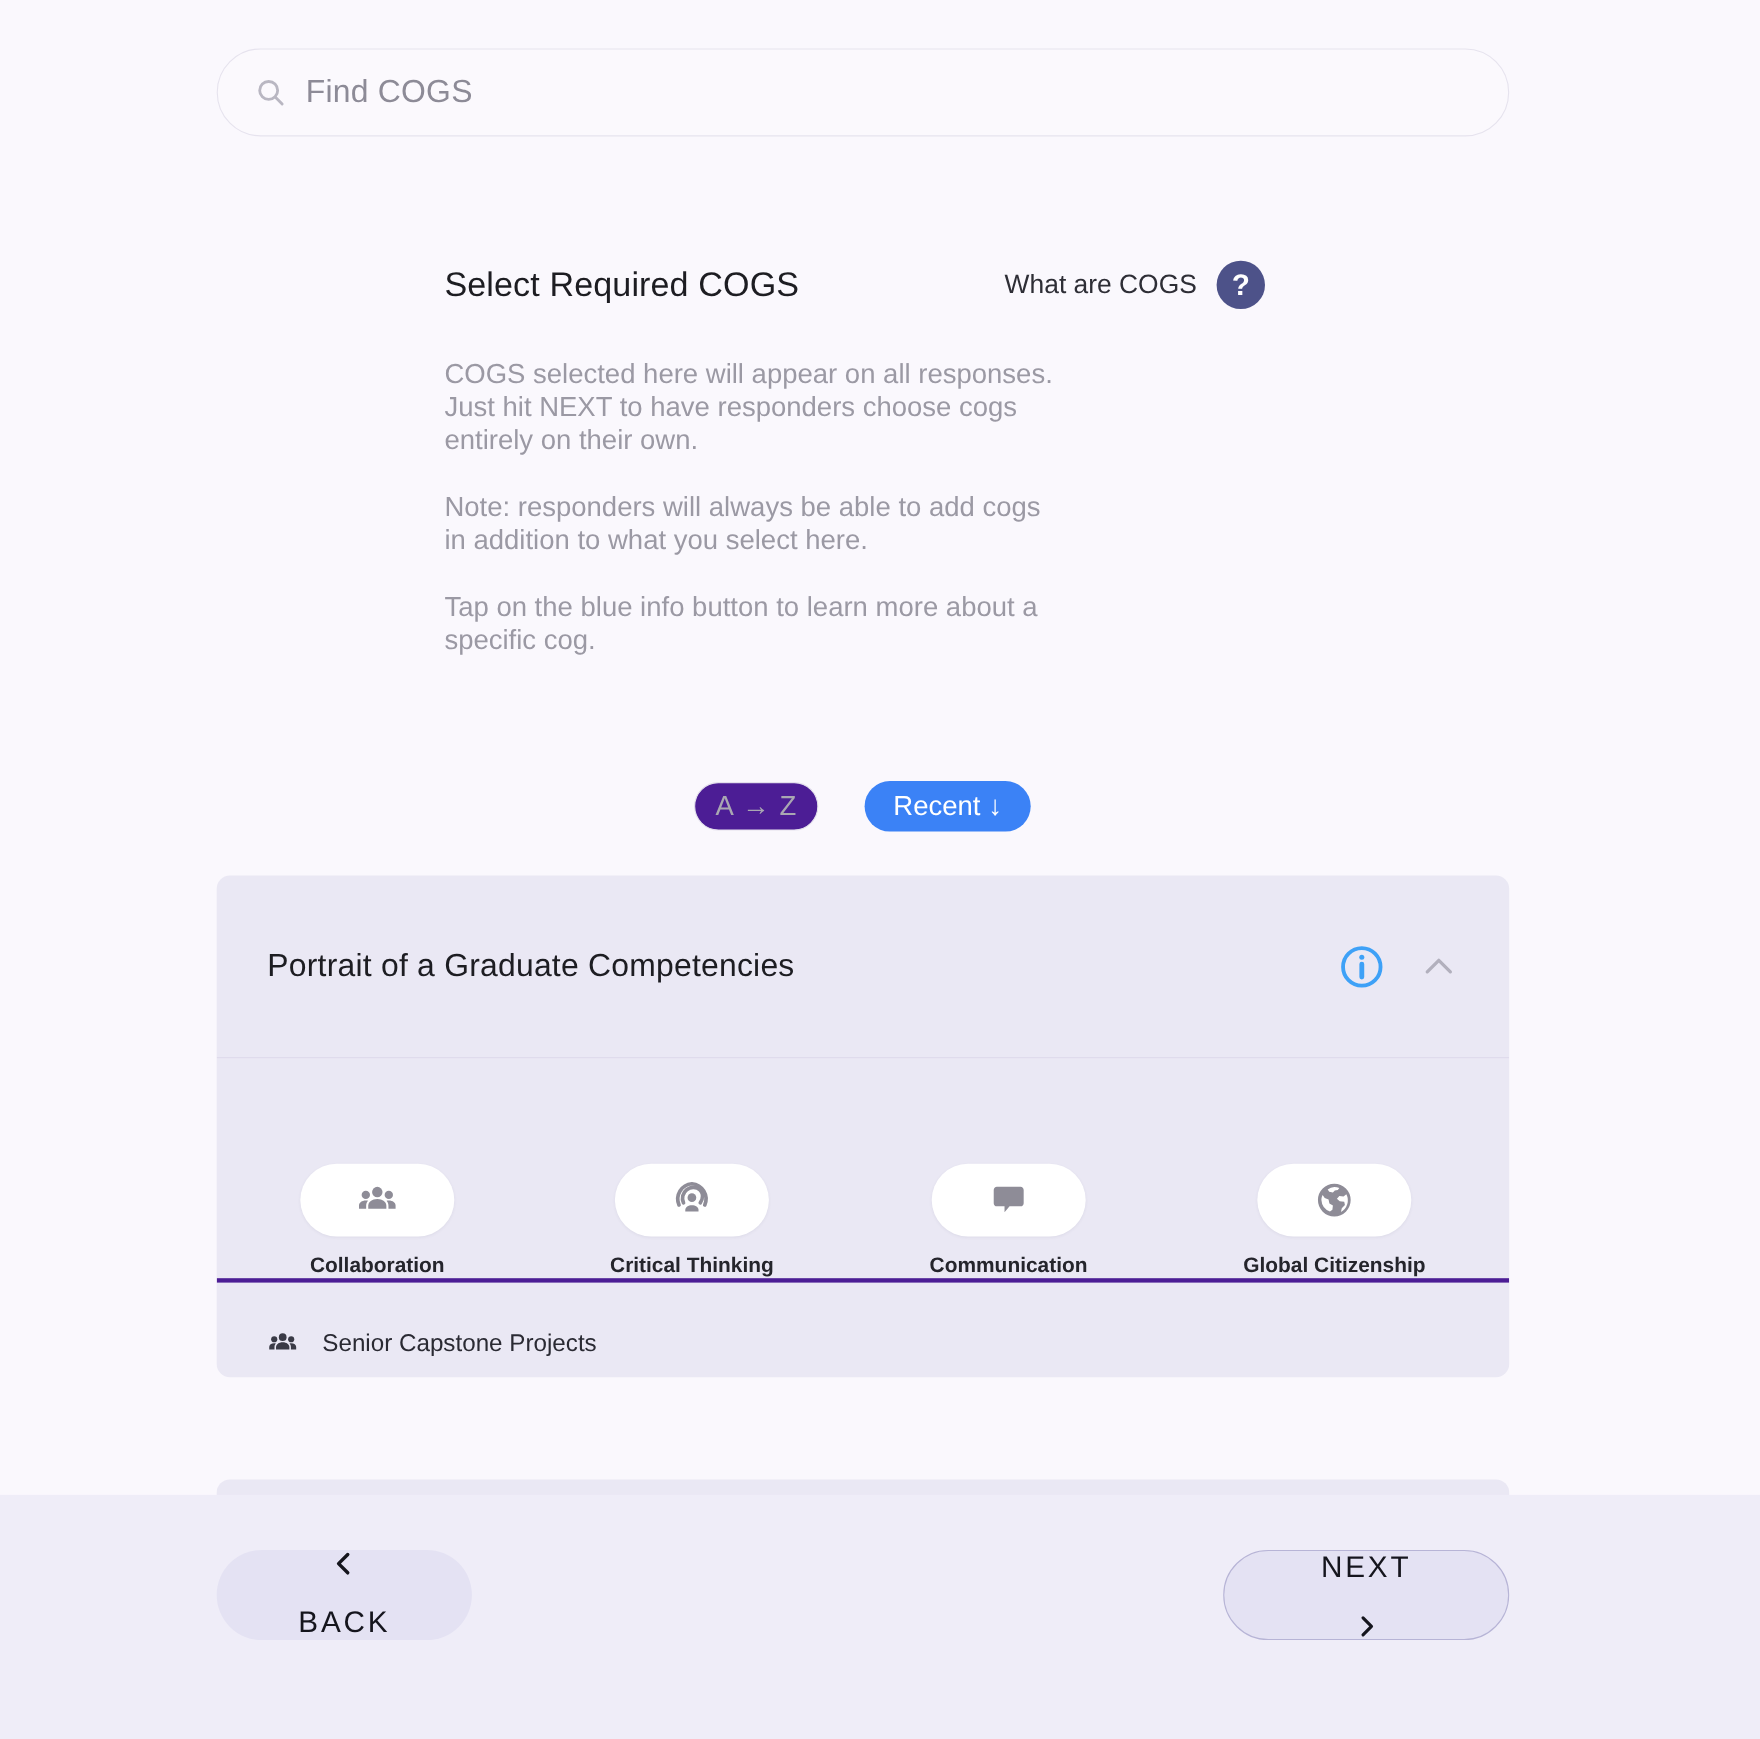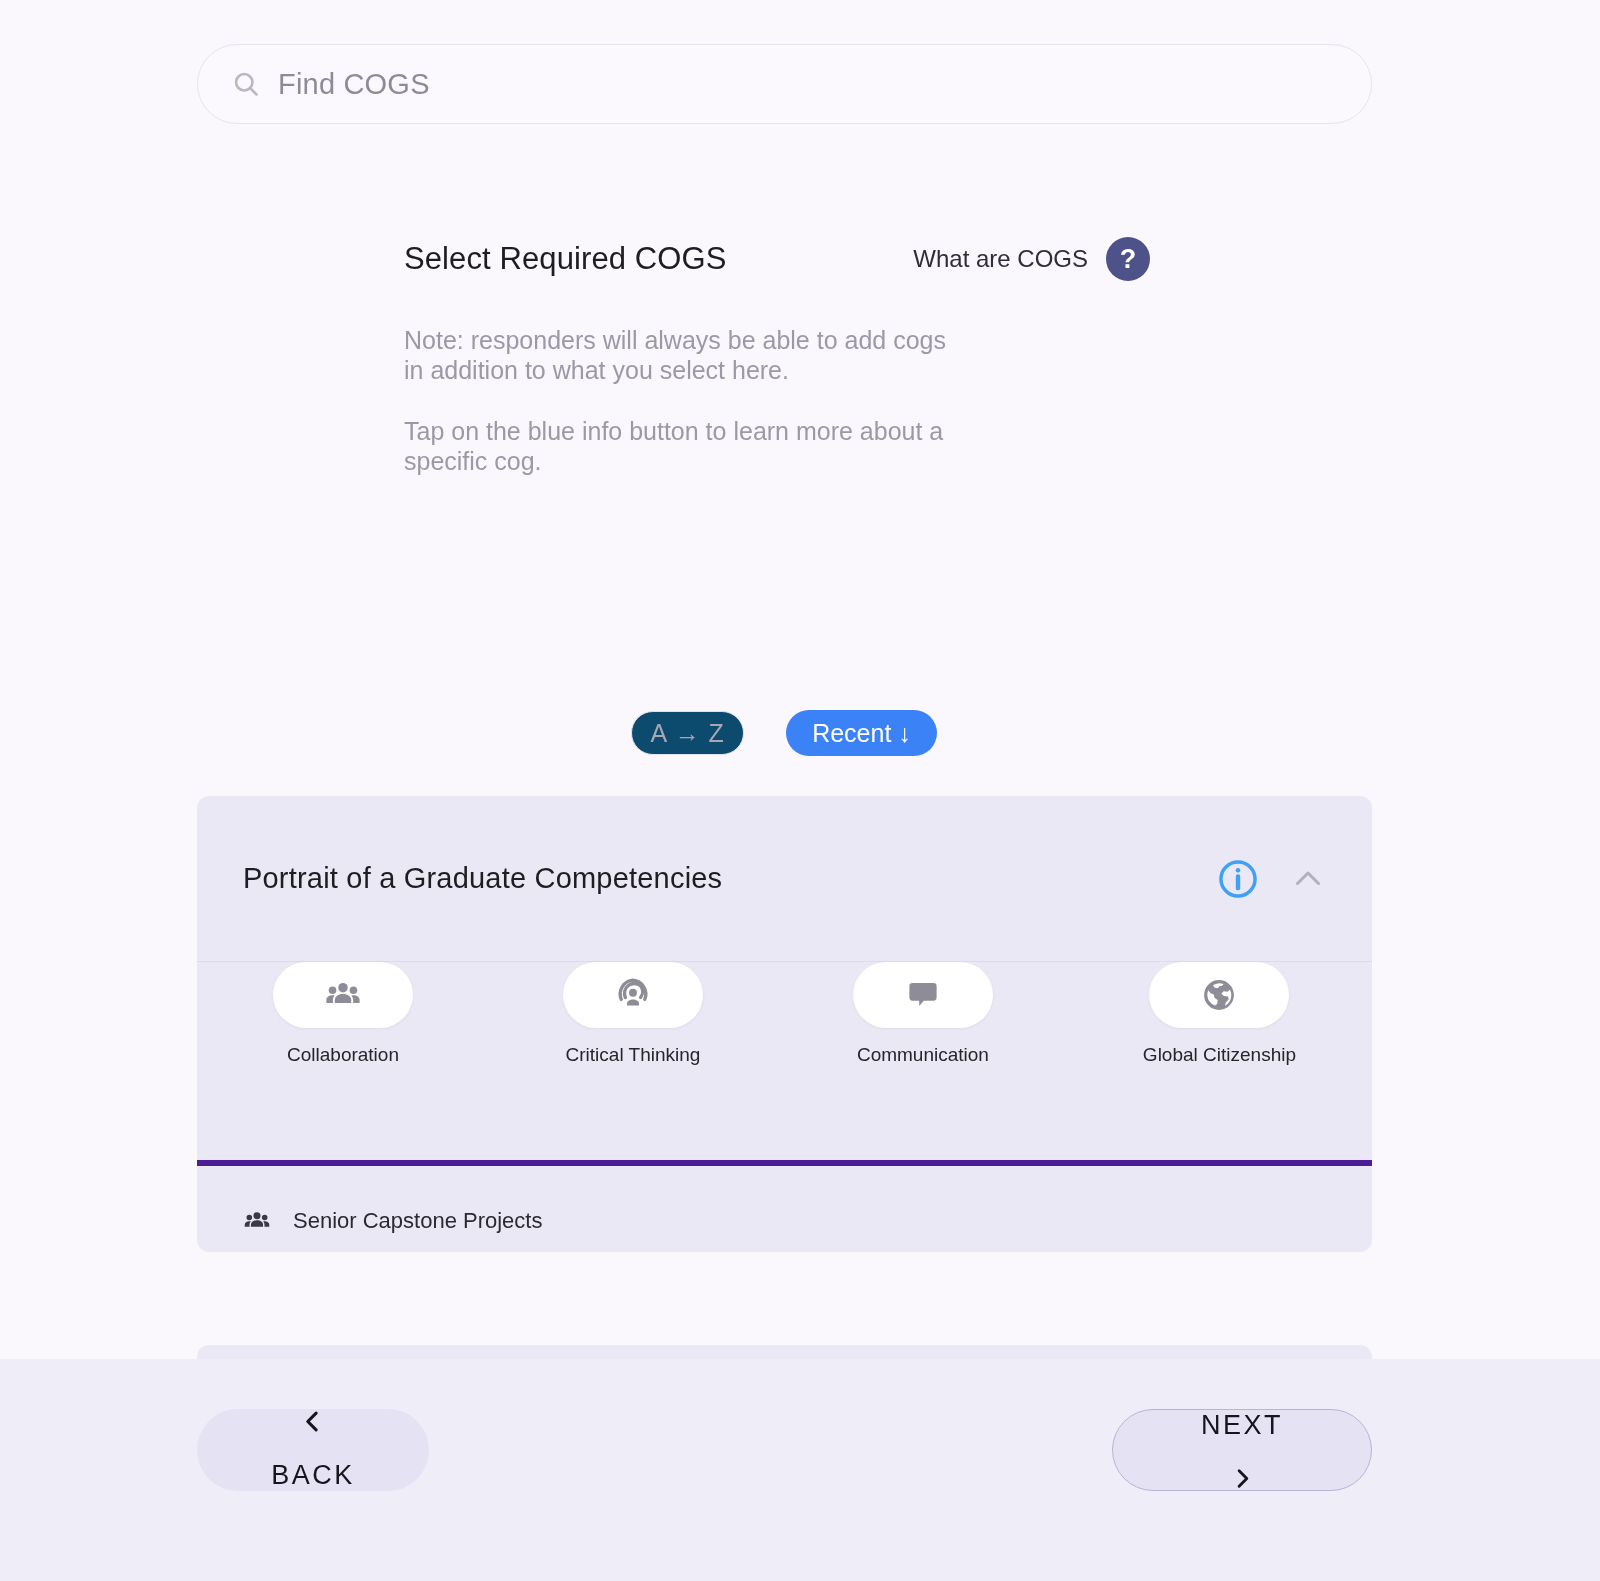--- a/index.html
+++ b/index.html
@@ -133,21 +133,21 @@
     font-size: 25px;
     display: flex;
     align-items: center;
     justify-content: center;
     cursor: pointer;
     font-family: "Liberation Sans", sans-serif;
   }
   .sort-az {
     width: 113px; height: 44px;
     border: 1px solid #e3e0ec;
-    background: #0c4a6e;
+    background: #4c1d95;
     color: #a9a7b2;
     letter-spacing: 1px;
   }
   .sort-recent {
     padding: 0 26px;
     height: 46px;
     border: none;
     background: #3b82f6;
     color: #ffffff;
   }
@@ -177,24 +177,25 @@
     letter-spacing: .2px;
   }
   .card-actions { display: flex; align-items: center; gap: 30px; }
   .info-icon { width: 44px; height: 44px; display: block; color: #3ea1f7; cursor: pointer; }
   .chevron-up { width: 36px; height: 36px; display: block; color: #b2b0bd; cursor: pointer; }
 
   
   .chips {
     height: 204px;
     display: flex;
-    align-items: flex-start;
+    align-items: flex-end;
     justify-content: space-between;
     padding: 0 76px;
-    border-bottom: 6px solid #4c1d95;
+    border-bottom: 4px solid #4c1d95;
+    font-weight: bold;
   }
   .chip {
     display: flex;
     flex-direction: column;
     align-items: center;
     gap: 16px;
     cursor: pointer;
   }
   .chip-pill {
     width: 140px; height: 66px;
@@ -281,20 +282,21 @@
 
   <div class="head-row">
     <div class="page-title">Select Required COGS</div>
     <div class="help-group">
       <span class="help-label">What are COGS</span>
       <span class="help-circle">?</span>
     </div>
   </div>
 
   <div class="desc">
+    <p>COGS selected here will appear on all responses. Just hit NEXT to have responders choose cogs entirely on their own.</p>
     <p>Note: responders will always be able to add cogs in addition to what you select here.</p>
     <p>Tap on the blue info button to learn more about a specific cog.</p>
   </div>
 
   <div class="sorts">
     <button class="sort-btn sort-az">A → Z</button>
     <button class="sort-btn sort-recent">Recent ↓</button>
   </div>
 
   <div class="card" id="card-pog">

